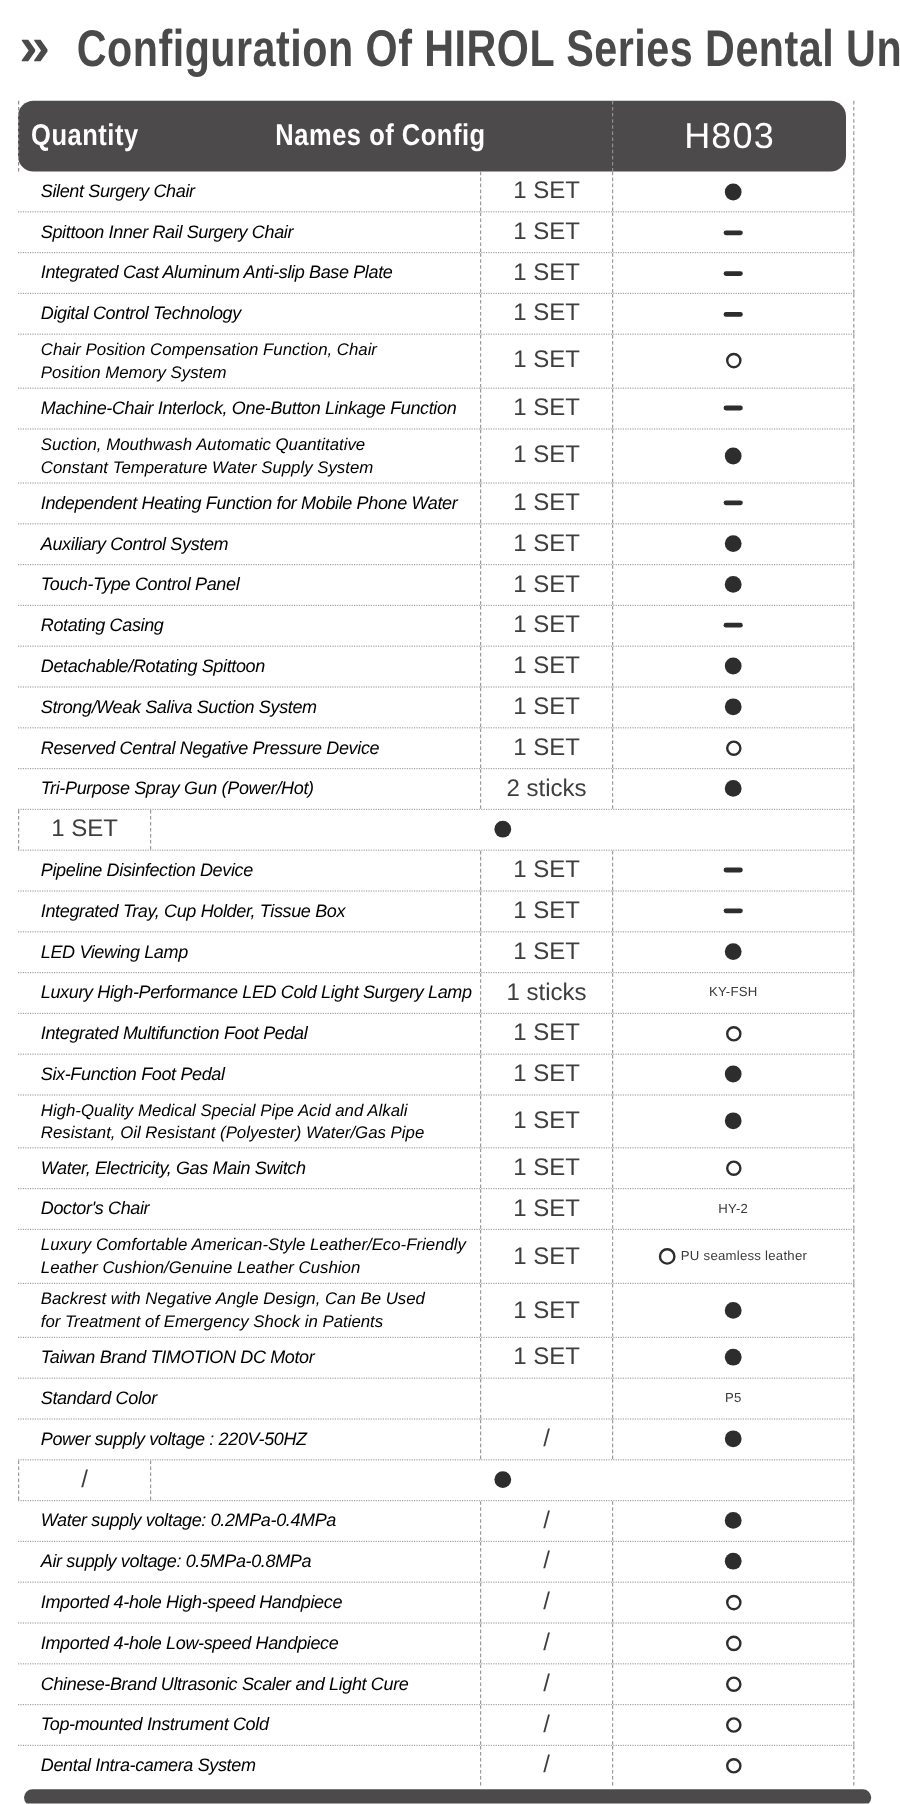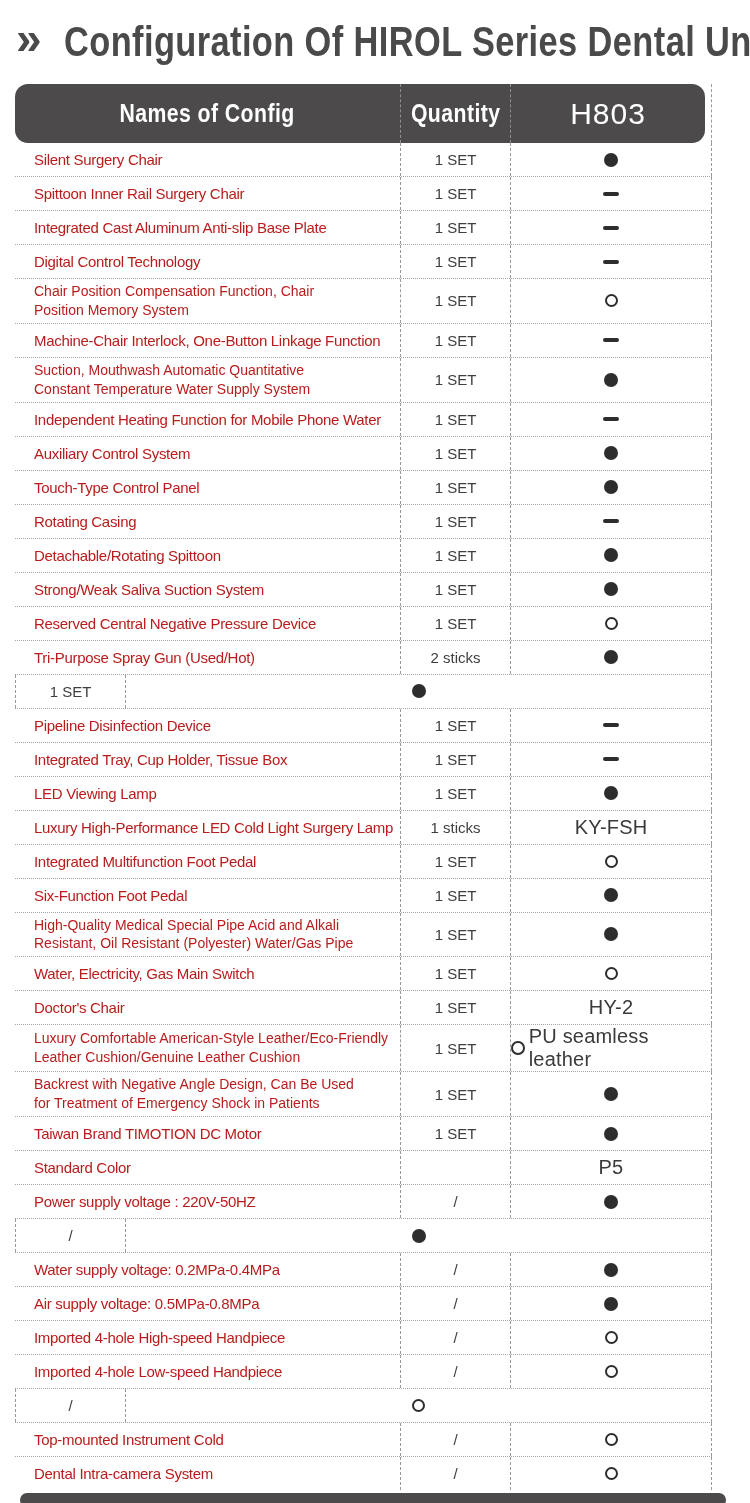--- a/index.html
+++ b/index.html
@@ -20,52 +20,52 @@
   .th-name{width:385px;}
   .th-qty{width:110px;border-left:1px dashed #8f8f8f;}
   .th-val{flex:1;border-left:1px dashed #8f8f8f;}
   .cond{display:inline-block;transform:scaleX(0.85);font-weight:bold;font-size:25px;letter-spacing:0.5px;}
   .plain-h{font-size:30px;font-weight:normal;letter-spacing:1px;}
 
   .tbody{width:697px;}
   .row{display:flex;align-items:stretch;min-height:33px;border-bottom:1px dotted #a5a5a5;box-sizing:content-box;}
   .row:last-child{border-bottom:none;}
   .cell{display:flex;align-items:center;box-sizing:border-box;}
-  .cell-name{width:385px;padding-left:19px;font-size:15px;color:#b91c1c;letter-spacing:-0.3px;white-space:nowrap;overflow:hidden;}
+  .cell-name{width:385px;padding-left:19px;font-size:15px;color:#000000;letter-spacing:-0.3px;white-space:nowrap;overflow:hidden;font-style:italic;}
   .row.small{min-height:43px;}
   .row.small .cell-name{font-size:14px;line-height:1.35;letter-spacing:0;white-space:pre-line;padding-top:3px;padding-bottom:3px;}
-  .cell-qty{width:110px;border-left:1px dashed #9a9a9a;justify-content:center;font-size:15px;color:#3e3e3e;}
+  .cell-qty{width:110px;border-left:1px dashed #9a9a9a;justify-content:center;font-size:20px;color:#3e3e3e;}
   .cell-val{flex:1;border-left:1px dashed #9a9a9a;border-right:1px dashed #9a9a9a;justify-content:center;font-size:14px;color:#3a3a3a;gap:2px;}
 
   .sym-dot{width:14px;height:14px;border-radius:50%;background:#2d2d2d;display:inline-block;}
   .sym-circle{width:9px;height:9px;border-radius:50%;border:2.6px solid #2d2d2d;background:#fff;display:inline-block;}
   .sym-dash{width:16px;height:4px;border-radius:2px;background:#2d2d2d;display:inline-block;}
-  .val-text{font-size:20px;color:#3a3a3a;letter-spacing:0.2px;}
+  .val-text{font-size:11px;color:#3a3a3a;letter-spacing:0.2px;}
   .circle-big{width:10px;height:10px;border-radius:50%;border:2.6px solid #2d2d2d;background:#fff;display:inline-block;margin-right:2px;}
 
   .footer-bar{margin:3px 0 0 20px;width:706px;height:14px;background:#4c4a4b;border-radius:7px;}
 </style>
 </head>
 <body>
 
 <div class="page">
 
   <div class="title-row">
     <span class="chevrons">»</span>
     <span class="title-text">Configuration Of  HIROL Series Dental Unit</span>
   </div>
 
   <div class="tablewrap">
     <div class="thead-row">
       <div class="thead">
+        <div class="th th-qty">
+          <span class="cond">Quantity</span>
+        </div>
         <div class="th th-name">
           <span class="cond">Names of Config</span>
-        </div>
-        <div class="th th-qty">
-          <span class="cond">Quantity</span>
         </div>
         <div class="th th-val">
           <span class="plain-h">H803</span>
         </div>
       </div>
     </div>
     <div class="tbody" id="tbody">
         <div class="row">
           <div class="cell cell-name">Silent Surgery Chair</div>
           <div class="cell cell-qty">1 SET</div>
@@ -160,21 +160,21 @@
           </div>
         </div>
         <div class="row">
           <div class="cell cell-name">Reserved Central Negative Pressure Device</div>
           <div class="cell cell-qty">1 SET</div>
           <div class="cell cell-val">
             <span class="sym-circle"></span>
           </div>
         </div>
         <div class="row">
-          <div class="cell cell-name">Tri-Purpose Spray Gun (Used/Hot)</div>
+          <div class="cell cell-name">Tri-Purpose Spray Gun (Power/Hot)</div>
           <div class="cell cell-qty">2 sticks</div>
           <div class="cell cell-val">
             <span class="sym-dot"></span>
           </div>
         </div>
         <div class="row">
           <div class="cell cell-qty">1 SET</div>
           <div class="cell cell-val">
             <span class="sym-dot"></span>
           </div>
@@ -309,20 +309,21 @@
           </div>
         </div>
         <div class="row">
           <div class="cell cell-name">Imported 4-hole Low-speed Handpiece</div>
           <div class="cell cell-qty">/</div>
           <div class="cell cell-val">
             <span class="sym-circle"></span>
           </div>
         </div>
         <div class="row">
+          <div class="cell cell-name">Chinese-Brand Ultrasonic Scaler and Light Cure</div>
           <div class="cell cell-qty">/</div>
           <div class="cell cell-val">
             <span class="sym-circle"></span>
           </div>
         </div>
         <div class="row">
           <div class="cell cell-name">Top-mounted Instrument Cold</div>
           <div class="cell cell-qty">/</div>
           <div class="cell cell-val">
             <span class="sym-circle"></span>

